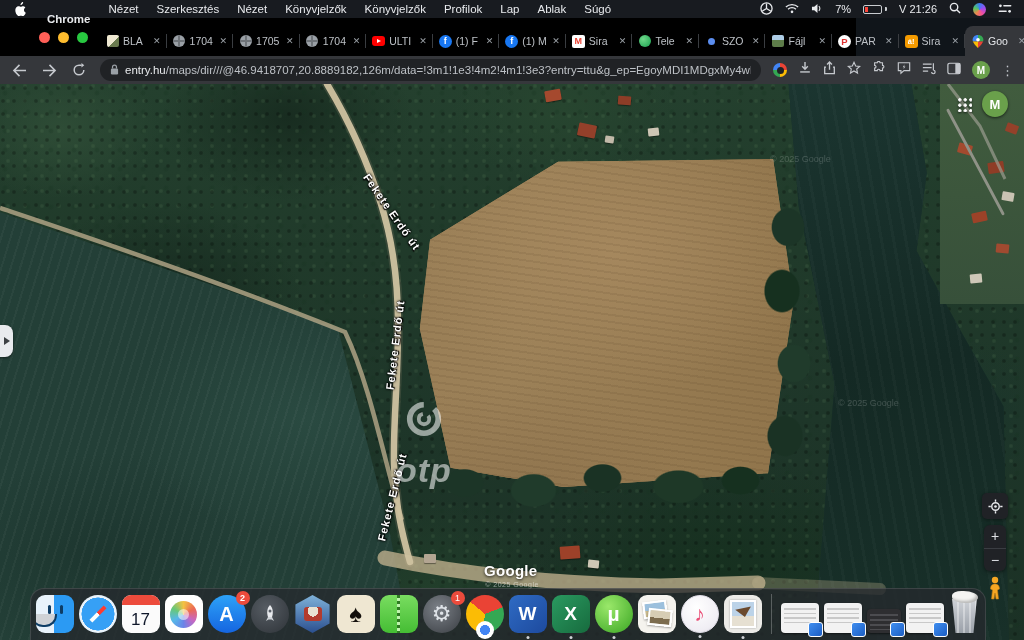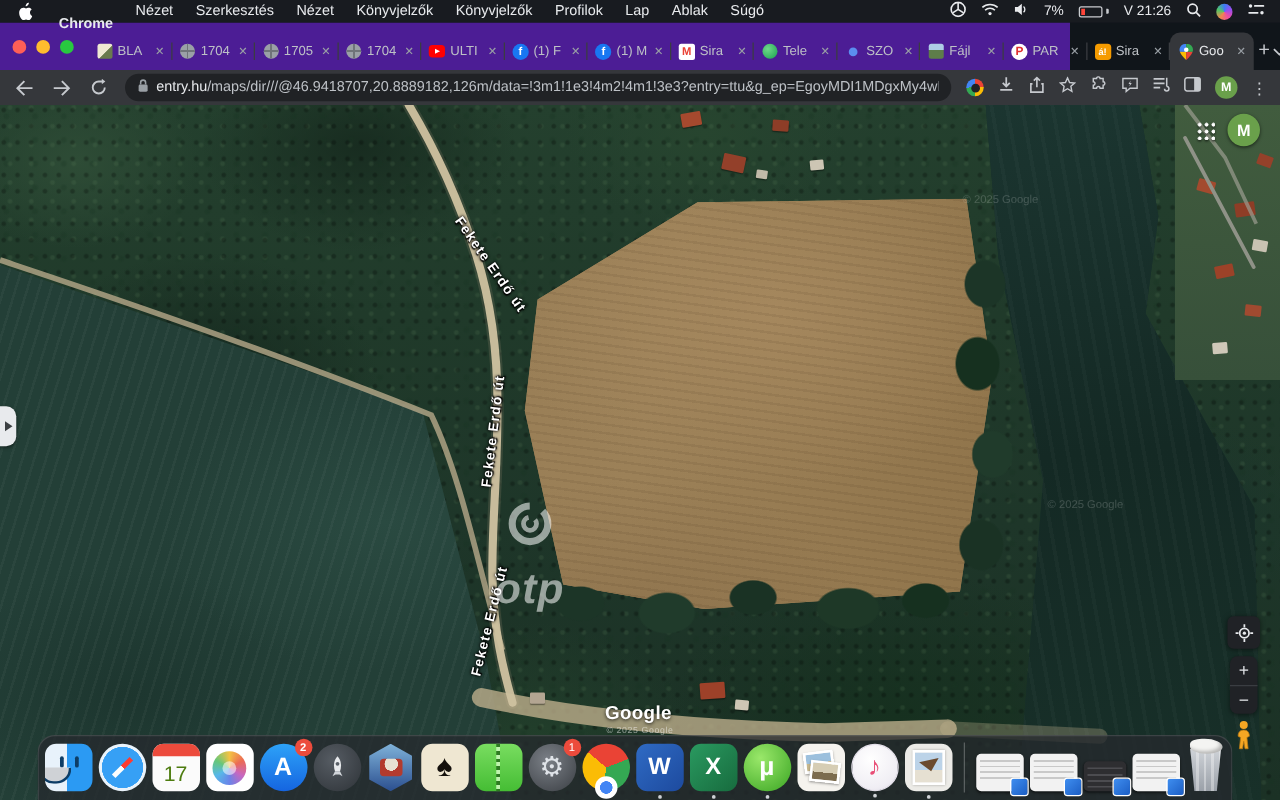--- a/index.html
+++ b/index.html
@@ -17,22 +17,22 @@
   .mb-right{display:flex;align-items:center;gap:12px;margin-right:12px;}
   .mb-right .txt{font-size:11px;}
   .batt{display:flex;align-items:center;gap:3px;}
   .batt-body{width:19px;height:9px;border:1px solid #c9ccd0;border-radius:2px;position:relative;}
   .batt-fill{position:absolute;left:1px;top:1px;bottom:1px;width:3px;background:#ff453a;}
   .batt-nub{width:2px;height:4px;background:#c9ccd0;border-radius:0 1px 1px 0;}
   .siri-orb{width:13px;height:13px;border-radius:50%;
             background:conic-gradient(#3d7bf5,#9a4df0,#f04da0,#f0874d,#51c765,#3d7bf5);}
 
   
-  .tabstrip{position:absolute;left:0;top:18px;width:856px;height:38px;background:#4c1d95;
-            display:flex;align-items:flex-end;z-index:59;}
+  .tabstrip{position:absolute;left:0;top:18px;width:856px;height:38px;background:#000000;
+            display:flex;align-items:flex-end;z-index:59;padding-left:29px;}
   .lights{display:flex;gap:8px;align-items:center;height:38px;padding:0 12px 0 10px;}
   .light{width:11px;height:11px;border-radius:50%;}
   .l-red{background:#ff5f57}.l-yel{background:#febc2e}.l-grn{background:#28c840}
   .tab{flex:0 0 62px;height:30px;display:flex;align-items:center;gap:4px;padding:0 6px;
        border-radius:8px 8px 0 0;color:#bdc1c6;position:relative;}
   .tab .fav{width:13px;height:13px;flex:0 0 13px;display:flex;align-items:center;justify-content:center;}
   .tab .t-title{font-size:10.5px;width:26px;overflow:hidden;white-space:nowrap;}
   .tab .t-close{margin-left:auto;font-size:9px;color:#9aa0a6;line-height:1;}
   .tab.active{background:#35373b;color:#e5e7ea;}
   .tab:not(.active)::after{content:"";position:absolute;right:0;top:8px;bottom:8px;width:1px;background:#3a3d41;}
@@ -183,21 +183,21 @@
   .d-finder{background:linear-gradient(90deg,#e8f2fb 0 47%,#2b9af3 47%);overflow:hidden;}
   .d-finder::before{content:"";position:absolute;left:12px;top:10px;width:3px;height:9px;background:#0d3d66;
      box-shadow:12px 0 0 #0d3d66;border-radius:2px;}
   .d-finder::after{content:"";position:absolute;left:8px;top:19px;width:22px;height:11px;border:2.5px solid #0d3d66;
      border-top:none;border-radius:0 0 12px 12px;}
   .d-safari{border-radius:50%;background:radial-gradient(circle,#36a0f5 0 61%,#e9f3fb 62%);overflow:hidden;}
   .d-safari::after{content:"";position:absolute;left:17px;top:9px;width:4px;height:20px;
      background:linear-gradient(#ff3b30 0 50%,#fdfdfd 50%);transform:rotate(45deg);}
   .d-cal{background:#fbfbfb;overflow:hidden;display:flex;align-items:flex-end;justify-content:center;}
   .d-cal::before{content:"";position:absolute;left:0;top:0;right:0;height:10px;background:#ec4b3c;}
-  .cal-day{font-size:17px;color:#4d7c0f;line-height:26px;font-weight:300;}
+  .cal-day{font-size:17px;color:#0f172a;line-height:26px;font-weight:300;}
   .d-photos{background:#fff;display:flex;align-items:center;justify-content:center;}
   .d-photos .flower{width:27px;height:27px;border-radius:50%;
      background:conic-gradient(#f3c243,#ec6a54,#c867c0,#6a84e8,#57b8e8,#67c77a,#f3c243);position:relative;}
   .d-photos .flower::after{content:"";position:absolute;inset:8px;background:#fff;border-radius:50%;opacity:.55;}
   .d-appstore{border-radius:50%;background:linear-gradient(180deg,#2da2f8,#1565e0);color:#fff;
      display:flex;align-items:center;justify-content:center;font-size:20px;font-weight:bold;}
   .d-launch{border-radius:50%;background:radial-gradient(circle at 40% 35%,#565c63,#2e3338);
      display:flex;align-items:center;justify-content:center;}
   .d-game{clip-path:polygon(50% 0,95% 25%,95% 75%,50% 100%,5% 75%,5% 25%);
      background:linear-gradient(180deg,#7fb2d9,#2b4f8f);display:flex;align-items:center;justify-content:center;}

